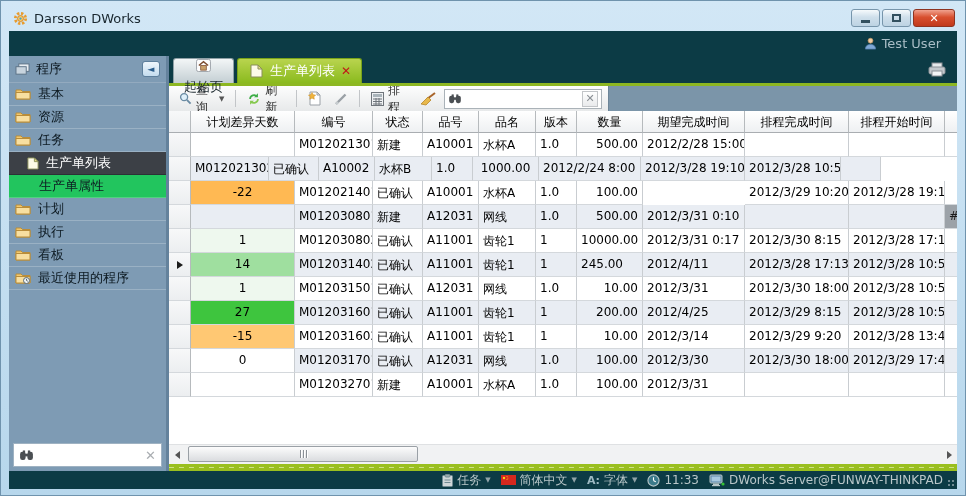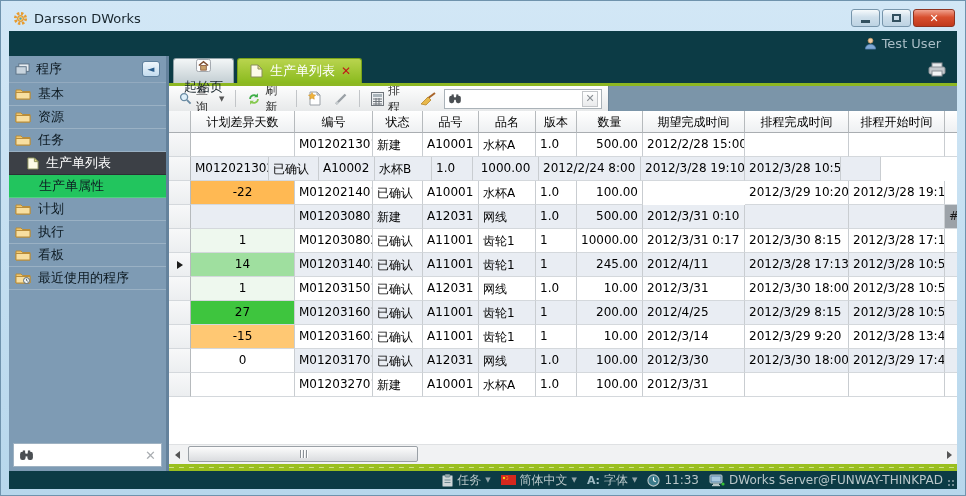--- a/index.html
+++ b/index.html
@@ -463,21 +463,21 @@
             <div class="grow">
               <div class="gcell rowhead" style="width: 22px;">
                 <div class="sel-arrow"></div>
               </div>
               <div class="gcell stripe" style="width: 104px; text-align: center; background: rgb(159, 223, 159);">14</div>
               <div class="gcell stripe" style="width: 78px; text-align: left;">M012031402</div>
               <div class="gcell stripe" style="width: 50px; text-align: left;">已确认</div>
               <div class="gcell stripe" style="width: 56px; text-align: left;">A11001</div>
               <div class="gcell stripe" style="width: 57px; text-align: left;">齿轮1</div>
               <div class="gcell stripe" style="width: 41px; text-align: left;">1</div>
-              <div class="gcell stripe" style="width: 66px; text-align: right;">245.00</div>
+              <div class="gcell stripe" style="width: 66px; text-align: left;">245.00</div>
               <div class="gcell stripe" style="width: 102px; text-align: left;">2012/4/11</div>
               <div class="gcell stripe" style="width: 104px; text-align: left;">2012/3/28 17:13</div>
               <div class="gcell stripe" style="width: 96px; text-align: left;">2012/3/28 10:52</div>
               <div class="gcell stripe" style="width: 40px; text-align: left;"></div>
             </div>
             <div class="grow">
               <div class="gcell rowhead" style="width: 22px;"></div>
               <div class="gcell" style="width: 104px; text-align: center; background: rgb(238, 248, 238);">1</div>
               <div class="gcell" style="width: 78px; text-align: left;">M012031501</div>
               <div class="gcell" style="width: 50px; text-align: left;">已确认</div>

